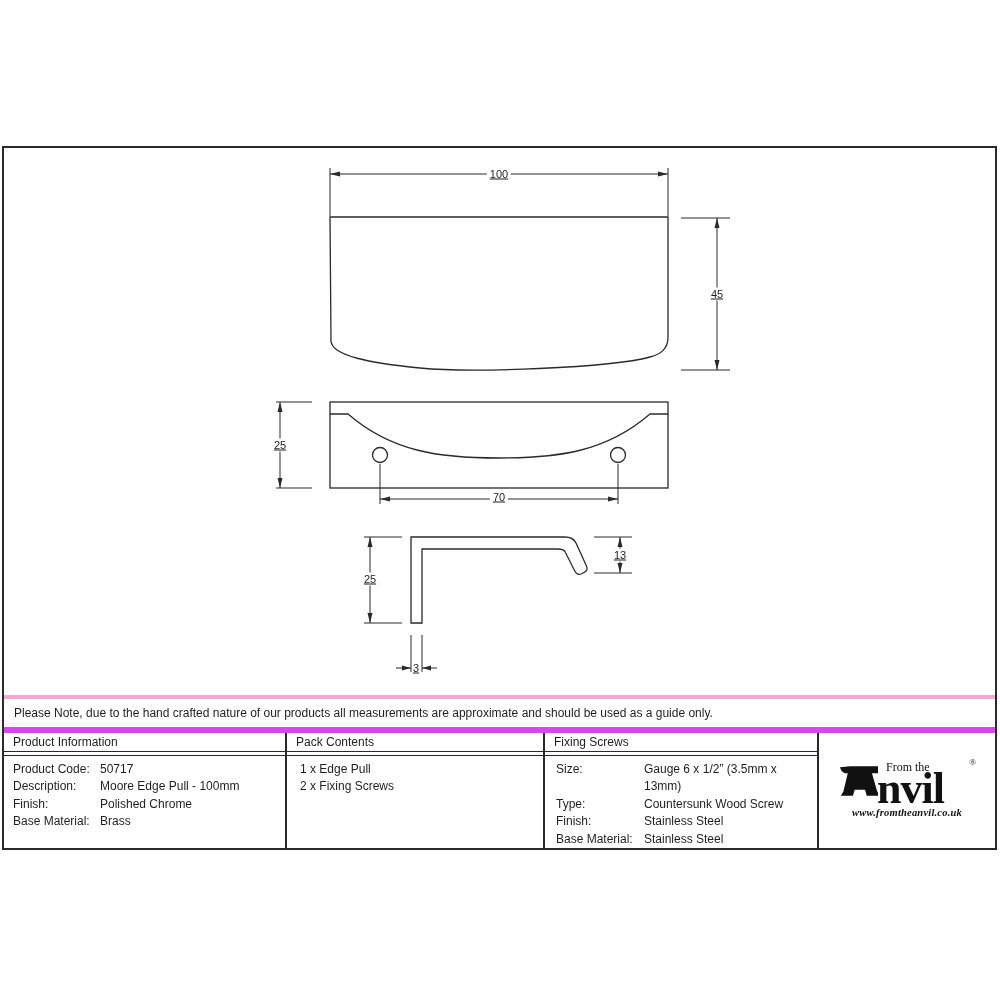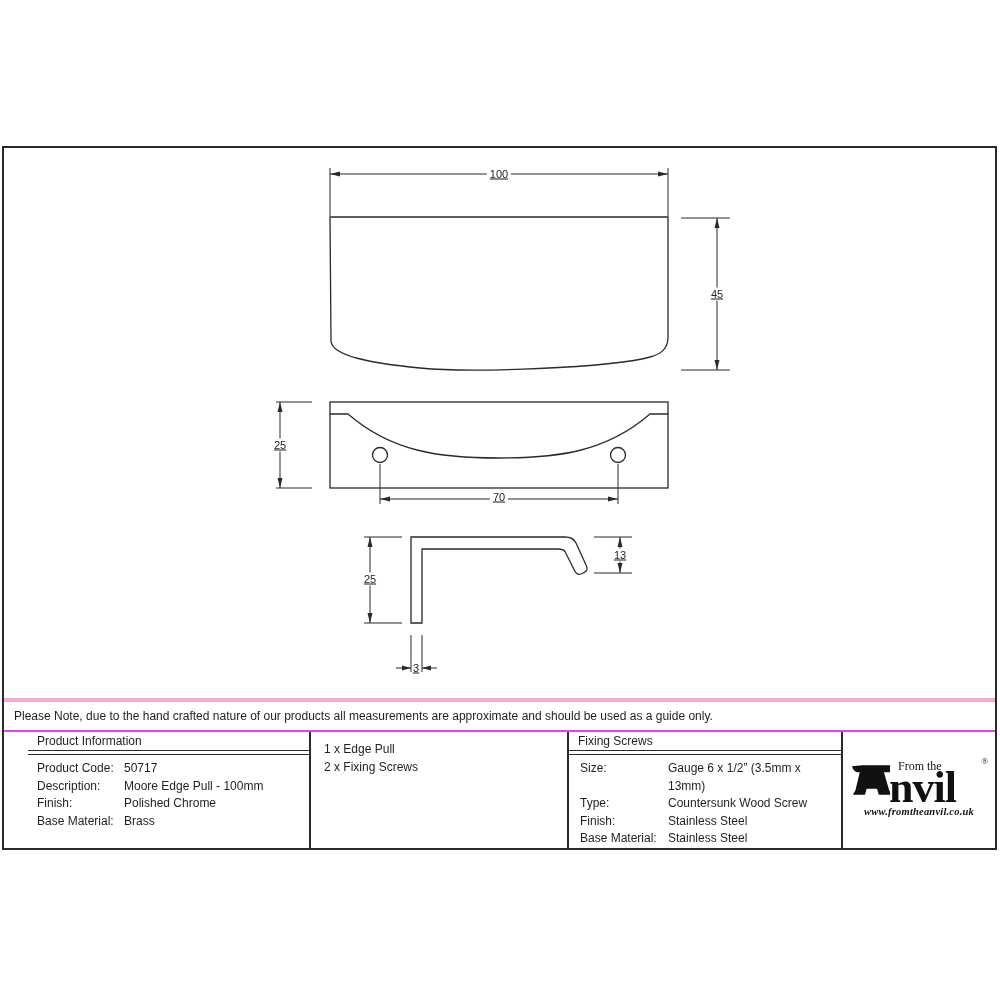--- a/index.html
+++ b/index.html
@@ -7,22 +7,22 @@
   .page { position:relative; width:1000px; height:1000px; background:#fff;
           font-family:"Liberation Sans", sans-serif; color:#1f1f1f; overflow:hidden; }
 
   .sheet { position:absolute; left:2px; right:3px; top:146px; height:704px;
            border:2px solid #2a2a2a; display:flex; flex-direction:column; background:#fff; }
   .drawing-area { height:550px; }
 
   .note-row { height:32px; border-top:4px solid #f9a8d4; display:flex; align-items:center;
               padding-left:10px; font-size:12px; }
 
-  .spec-table { flex:1; border-top:2px solid #d946ef; display:grid;
-                grid-template-columns:281px 258px 274px 1fr;padding-left:24px; }
+  .spec-table { flex:1; border-top:6px solid #d946ef; display:grid;
+                grid-template-columns:281px 258px 274px 1fr; }
   .cell { position:relative; overflow:hidden; }
   .cell + .cell { border-left:2px solid #2a2a2a; }
   .cell-header { font-size:12px; line-height:12px; padding:3px 0 3px 9px;
                  border-bottom:1px solid #2a2a2a; position:relative; }
   .cell-header::after { content:""; position:absolute; left:0; right:0; bottom:-5px;
                         border-top:1px solid #2a2a2a; }
   .cell-body { padding:9px 0 0 9px; font-size:12px; }
   .col2 .cell-body { padding-left:13px; }
   .col3 .cell-body { padding-left:11px; }
   .kv-row { display:flex; line-height:17.5px; }
@@ -81,20 +81,21 @@
             <span class="v">Polished Chrome</span>
           </div>
           <div class="kv-row">
             <span class="k">Base Material:</span>
             <span class="v">Brass</span>
           </div>
         </div>
       </div>
 
       <div class="cell col2">
+        <div class="cell-header">Pack Contents</div>
         <div class="cell-body">
           <div class="item">1 x Edge Pull</div>
           <div class="item">2 x Fixing Screws</div>
         </div>
       </div>
 
       <div class="cell col3">
         <div class="cell-header">Fixing Screws</div>
         <div class="cell-body">
           <div class="kv-row">

